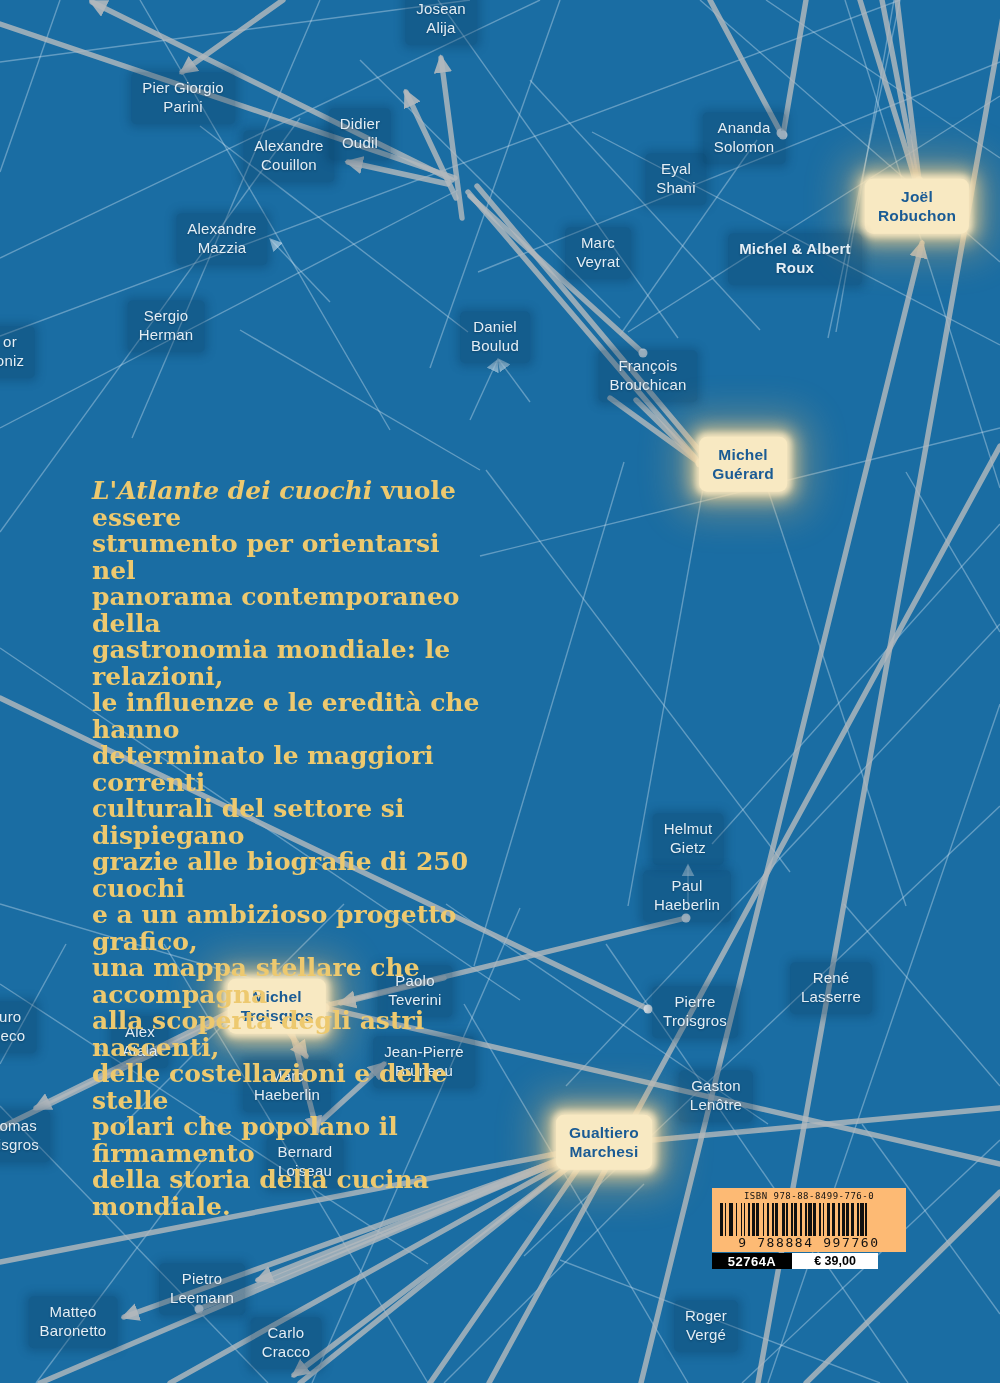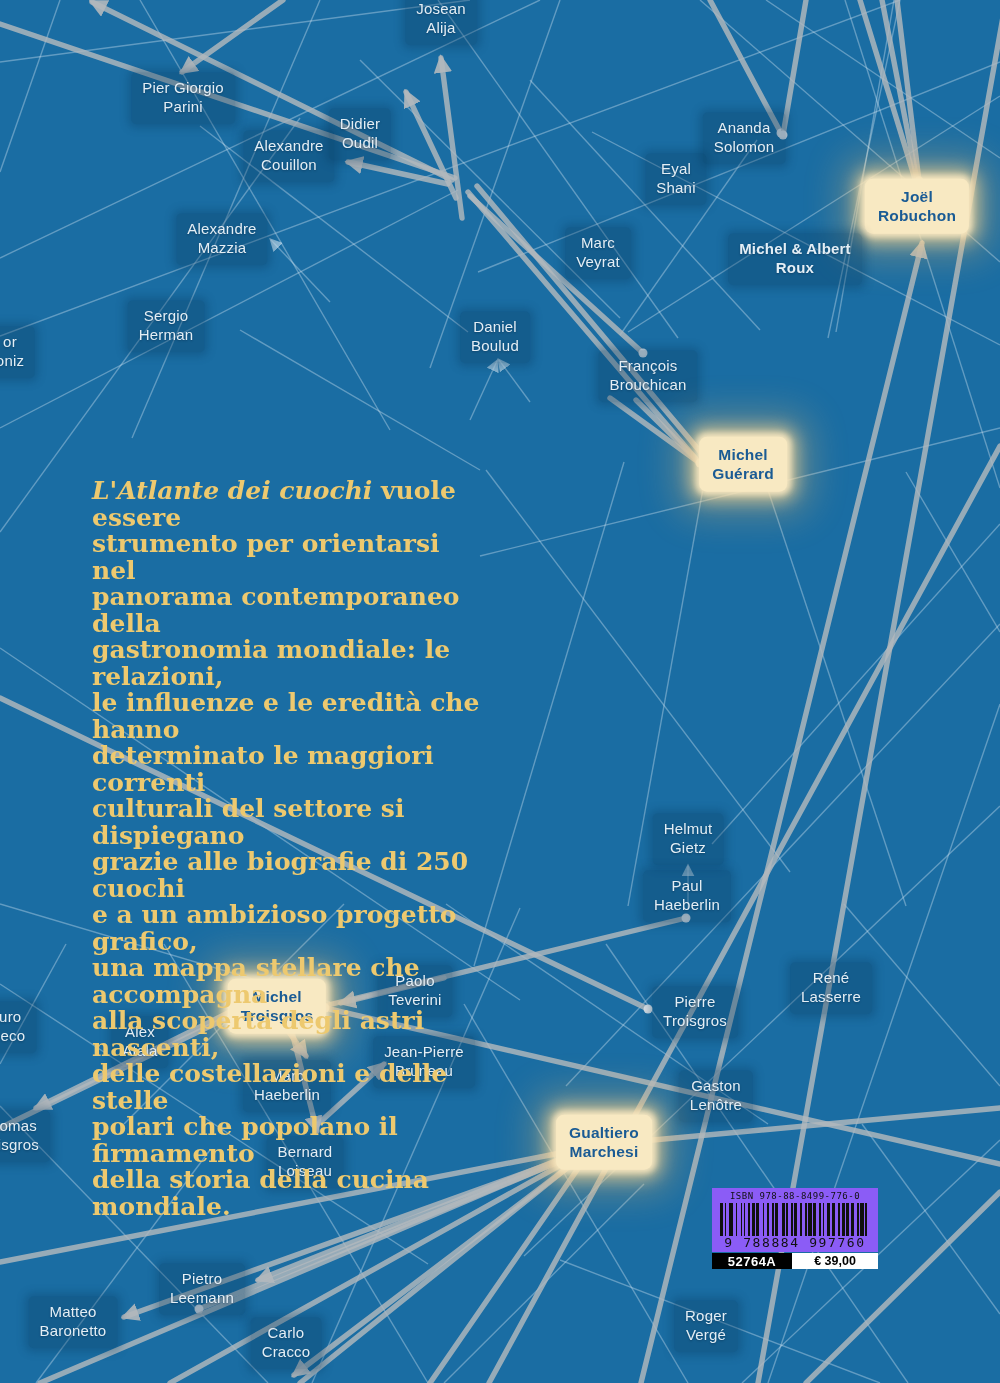--- a/index.html
+++ b/index.html
@@ -35,21 +35,21 @@
     position:absolute; left:92px; top:478px; width:390px;
     font-family:"DejaVu Serif", serif; font-weight:bold;
     color:#edc96f; font-size:25px; line-height:26.5px;
     white-space:pre-line;
   }
   .blurb .lead{font-style:italic;}
   .barcode{
     position:absolute; left:712px; top:1188px; width:166px;
   }
   .barcode .panel{
-    background:#8b5cf6; width:166px; height:64px; box-sizing:border-box;
+    background:#fdba74; width:194px; height:64px; box-sizing:border-box;
     padding-top:3px;
   }
   .barcode .isbn{
     font-family:"DejaVu Sans Mono", monospace; color:#111;
     font-size:9px; letter-spacing:0.5px; text-align:center; white-space:nowrap;
   }
   .bars{display:flex; height:33px; margin:2px 8px 0 8px; align-items:stretch;}
   .bars span{display:block; height:100%;}
   .bars .bar{background:#101010;}
   .barcode .digits{

